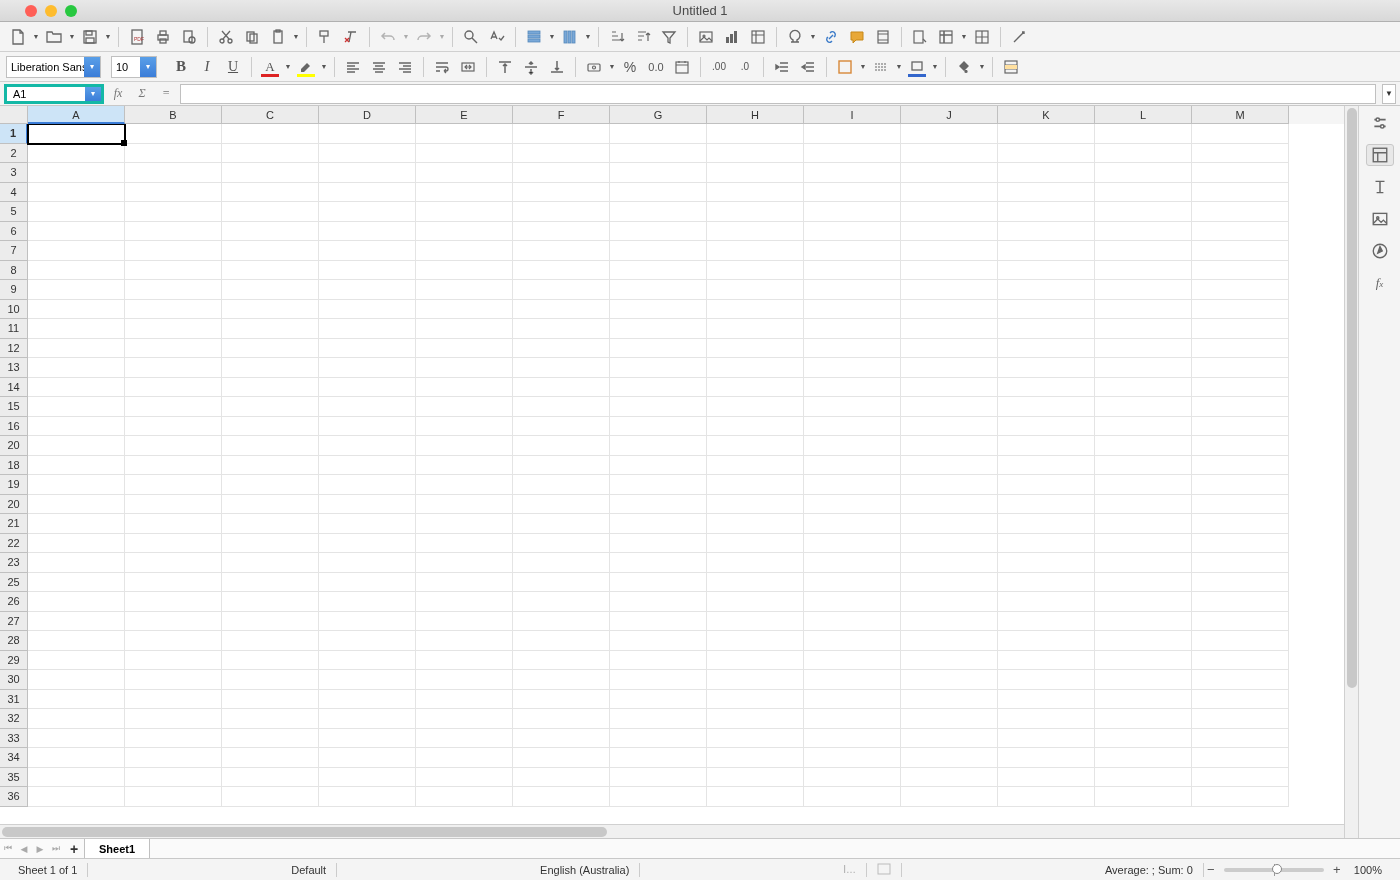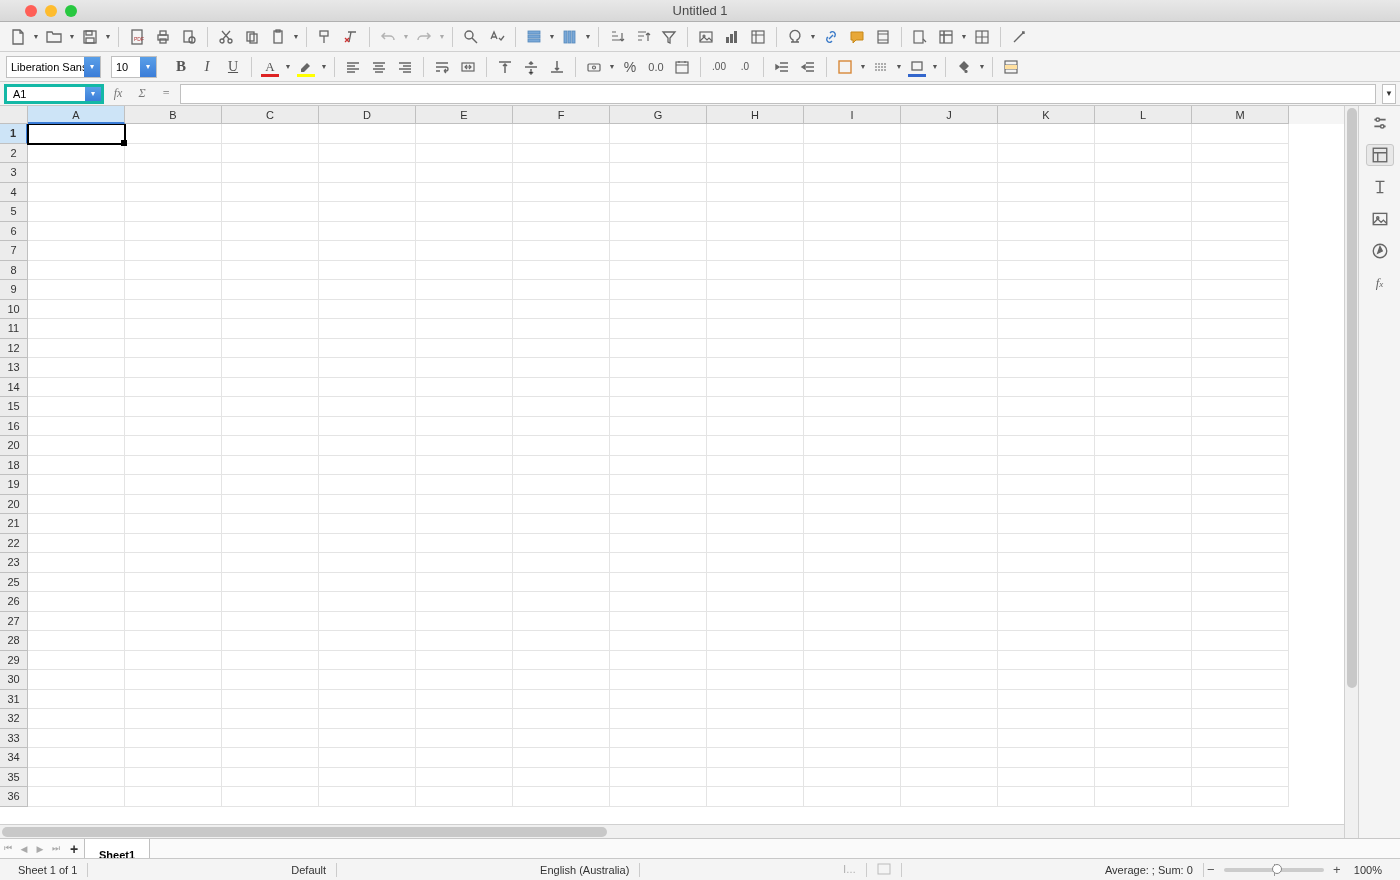--- a/index.html
+++ b/index.html
@@ -59,21 +59,21 @@
 
 .sidebar { width: 42px; background: #f4f4f4; border-left: 1px solid #d0d0d0; display: flex; flex-direction: column; align-items: center; padding-top: 6px; gap: 10px; }
 .sbtn { width: 28px; height: 22px; display: flex; align-items: center; justify-content: center; color: #666; cursor: pointer; }
 .sbtn svg { width: 18px; height: 18px; }
 .sbtn.hi { background: #e8e8e8; border: 1px solid #c8c8c8; border-radius: 3px; }
 
 
 .sheet-tabs { height: 20px; background: #fafafa; border-top: 1px solid #c8c8c8; display: flex; align-items: stretch; }
 .st-nav { width: 16px; display: flex; align-items: center; justify-content: center; color: #aaa; font-size: 9px; cursor: pointer; }
 .st-add { width: 20px; display: flex; align-items: center; justify-content: center; color: #333; font-size: 14px; cursor: pointer; font-weight: bold; }
-.st-tab { padding: 16px 14px; background: #fff; border: 1px solid #c0c0c0; border-top: none; border-bottom: none; font-size: 11px; display: flex; align-items: center; cursor: pointer; font-weight: bold; }
+.st-tab { padding: 3px 14px; background: #fff; border: 1px solid #c0c0c0; border-top: none; border-bottom: none; font-size: 11px; display: flex; align-items: center; cursor: pointer; font-weight: bold; }
 
 
 .statusbar { height: 22px; background: #f4f4f4; border-top: 1px solid #c8c8c8; display: flex; align-items: center; font-size: 11px; color: #333; padding: 0 8px; }
 .sb-sec { padding: 0 10px; }
 .sb-spacer { flex: 1; }
 .sb-divider { width: 1px; height: 14px; background: #ccc; }
 .zoom-slider { width: 100px; height: 4px; background: #ccc; position: relative; margin: 0 6px; border-radius: 2px; }
 .zoom-slider::before { content: ''; position: absolute; left: 50%; top: -4px; width: 1px; height: 12px; background: #999; }
 .zoom-thumb { position: absolute; left: 48px; top: -4px; width: 10px; height: 10px; background: #fff; border: 1px solid #888; border-radius: 50%; }
 .zoom-btn { width: 14px; text-align: center; cursor: pointer; color: #555; font-size: 13px; }

